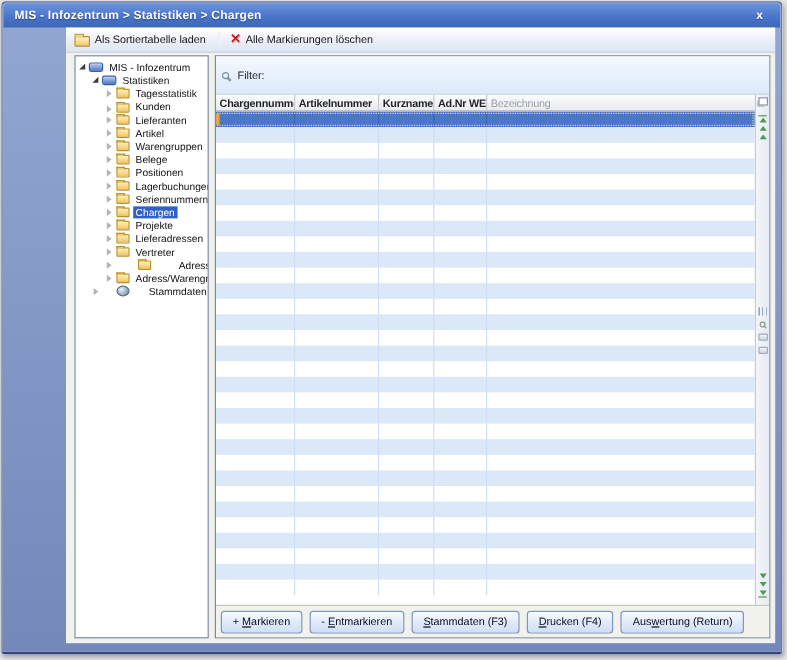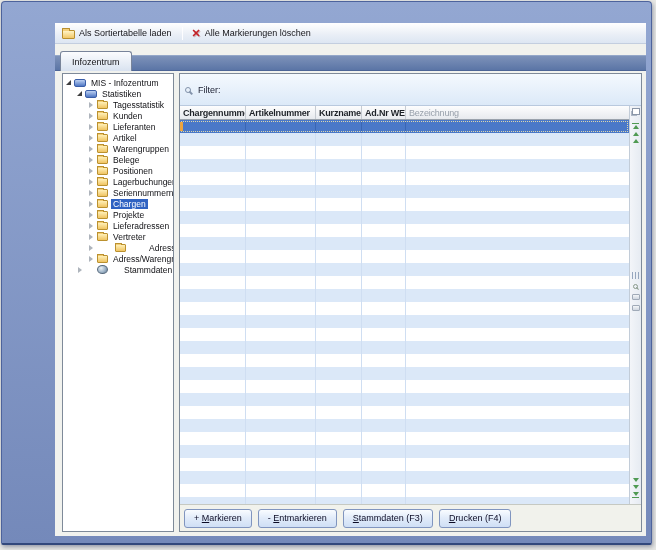--- a/index.html
+++ b/index.html
@@ -120,62 +120,60 @@
     border:1px solid #8095bf; border-radius:3px;
     display:flex; align-items:center; white-space:pre; cursor:default;
     font-family:"Liberation Sans", sans-serif;
   }
   .fbtn u { text-underline-offset:1px; }
 </style>
 </head>
 <body>
 
 <div class="window">
+  <div class="titlebar">
+    <span class="title-text">MIS - Infozentrum &gt; Statistiken &gt; Chargen</span>
+    <span class="close-btn">x</span>
+  </div>
 
   <div class="win-body">
 
     <div class="toolbar">
         <div class="tool-btn">
           <span class="ic-folder-load"></span>
           <span>Als Sortiertabelle laden</span>
         </div>
         <span class="tb-sep"></span>
         <div class="tool-btn">
           <span class="ic-clear">✕</span>
           <span>Alle Markierungen löschen</span>
         </div>
       </div>
 
-    <div class="tabstrip">
-      <div class="tabbar"></div>
-      <div class="tab">
-        <span>Infozentrum</span>
-      </div>
-    </div>
 
     <div class="content">
 
       <div class="tree-panel">
         <div>
             <div class="tree-row" style="padding-left: 3px;">
               <span class="arrow-exp"></span>
               <span class="ti ti-system"></span>
               <span class="tree-label">MIS - Infozentrum</span>
             </div>
             <div class="tree-row" style="padding-left: 14px;">
               <span class="arrow-exp"></span>
               <span class="ti ti-system"></span>
               <span class="tree-label">Statistiken</span>
             </div>
             <div class="tree-row" style="padding-left: 25px;">
               <span class="arrow-col"></span>
               <span class="ti ti-folder"></span>
               <span class="tree-label">Tagesstatistik</span>
             </div>
-            <div class="tree-row" style="padding-left: 25px;">
+            <div class="tree-row" style="padding-left: 25px; align-items: flex-end;">
               <span class="arrow-col"></span>
               <span class="ti ti-folder"></span>
               <span class="tree-label">Kunden</span>
             </div>
             <div class="tree-row" style="padding-left: 25px;">
               <span class="arrow-col"></span>
               <span class="ti ti-folder"></span>
               <span class="tree-label">Lieferanten</span>
             </div>
             <div class="tree-row" style="padding-left: 25px;">
@@ -532,18 +530,19 @@
                 <span style="height: 3px;"></span>
               </div>
             </div>
         </div>
 
         <div class="btn-bar">
             <button class="fbtn"><span>+ </span><u>M</u><span>arkieren</span></button>
             <button class="fbtn"><span>- </span><u>E</u><span>ntmarkieren</span></button>
             <button class="fbtn"><span></span><u>S</u><span>tammdaten (F3)</span></button>
             <button class="fbtn"><span></span><u>D</u><span>rucken (F4)</span></button>
+            <button class="fbtn"><span>Aus</span><u>w</u><span>ertung (Return)</span></button>
           </div>
 
       </div>
     </div>
   </div>
 </div>
 
 </body></html>

